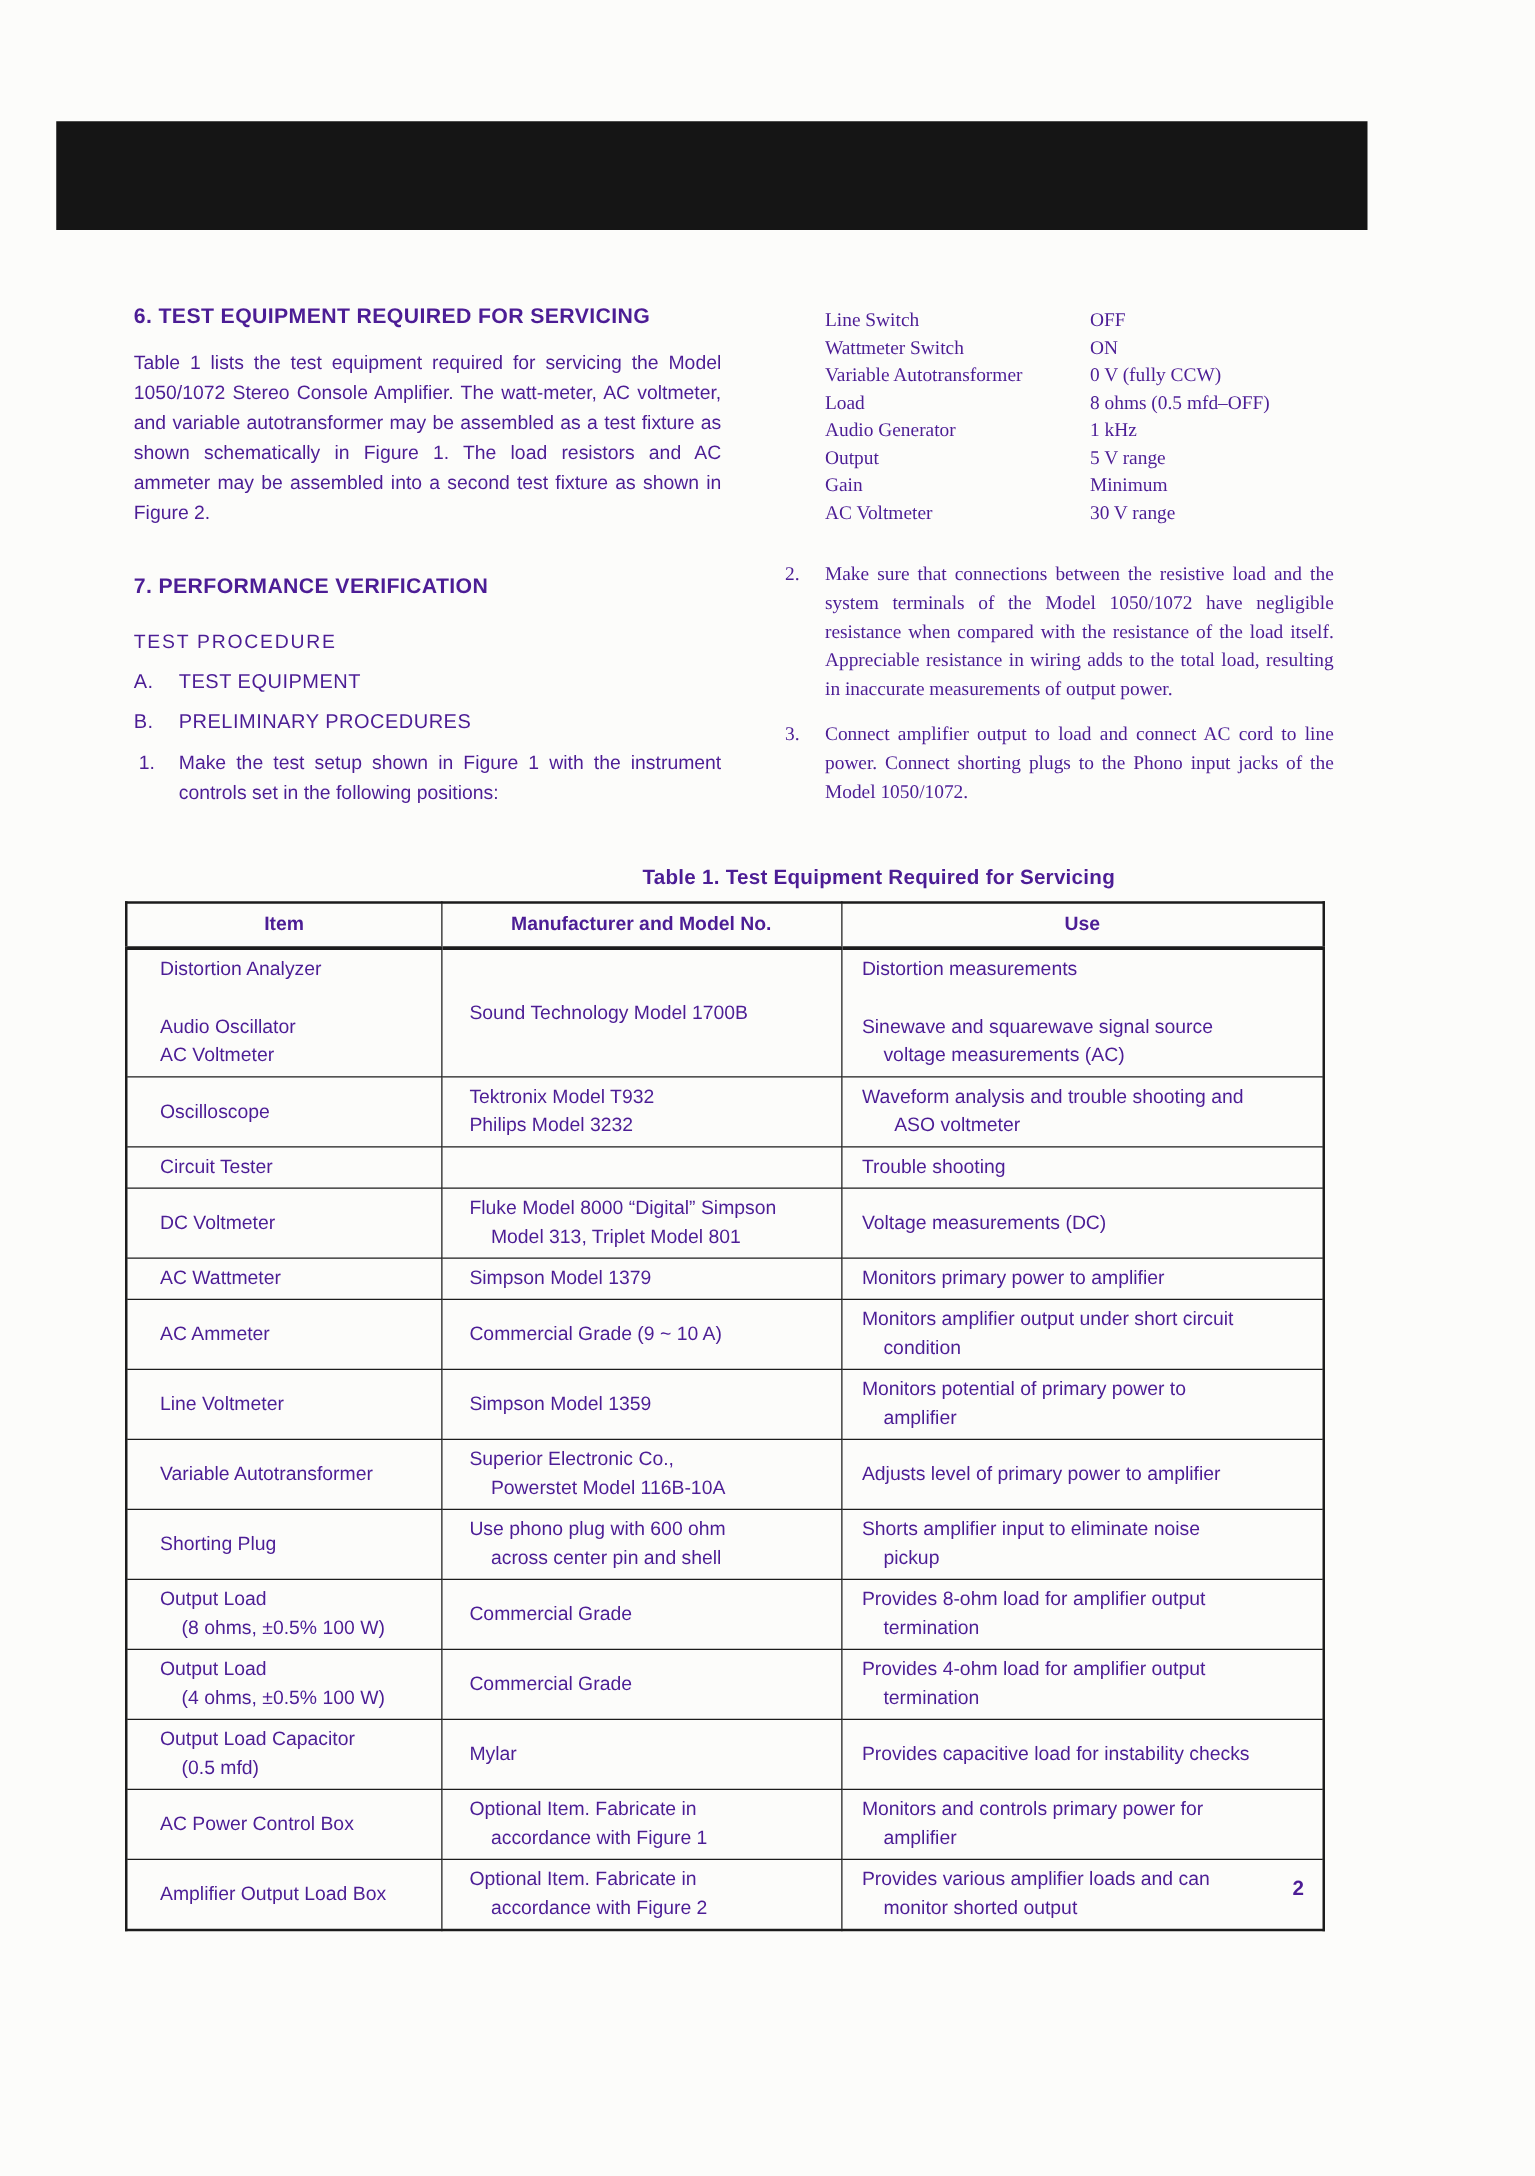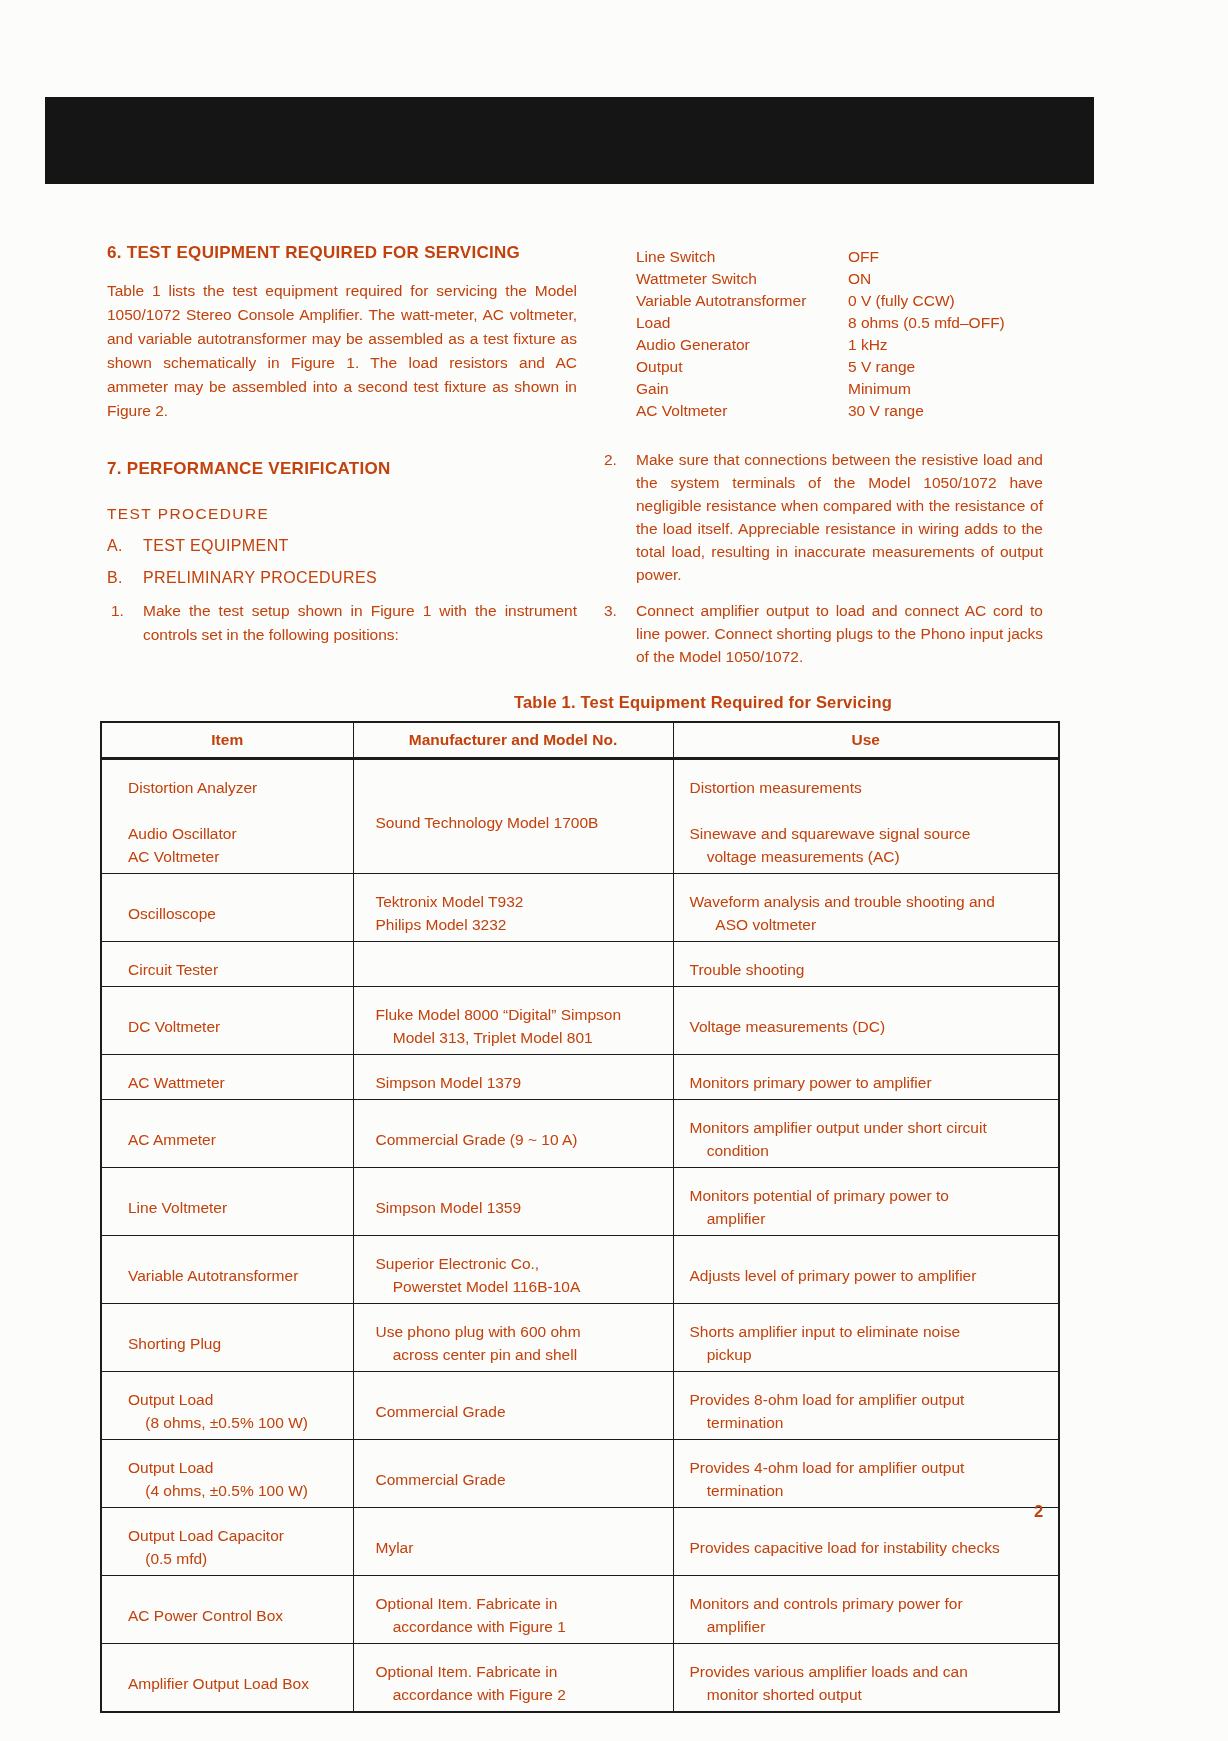--- a/index.html
+++ b/index.html
@@ -1,28 +1,28 @@
 <!DOCTYPE html>
 <html><head>
 <meta charset="utf-8">
 <style>
   * { margin:0; padding:0; box-sizing:border-box; }
   html,body { background:#d8d8d4; }
   .page {
     position:relative; width:1228px; height:1741px; margin:0 auto;
-    background:#fcfcfa; color:#c2410c;
+    background:#fcfcfa; color:#4c1d95;
     font-family:"Liberation Sans", sans-serif;
     overflow:hidden;
   }
   .black-bar {
     position:absolute; left:45px; top:97px; width:1049px; height:87px;
     background:#151515;
   }
   .col-left  { position:absolute; left:107px; top:243px; width:470px; }
-  .col-right { position:absolute; left:600px; top:246px; width:443px; }
+  .col-right { position:absolute; left:624px; top:246px; width:443px;font-family:Liberation Serif, serif; }
 
   .sec-heading { font-size:17px; font-weight:700; letter-spacing:0.3px; }
   .h7 { margin-top:36px; }
   .body-text { font-size:15.5px; line-height:24px; margin-top:16px; text-align:justify; }
   .sub-heading { margin-top:26px; font-size:15.5px; letter-spacing:1.4px; }
 
   .lettered { display:flex; margin-top:14px; font-size:16px; letter-spacing:0.4px; }
   .letter { width:36px; flex:none; }
   .indent-body { margin-left:36px; margin-top:6px; font-size:15.5px; line-height:23px; }
 
@@ -34,21 +34,21 @@
   .setting-row { display:grid; grid-template-columns:212px 1fr; }
   .step2 { margin-top:26px; }
   .step3 { margin-top:13px; }
   .col-right .num-text { line-height:23px; }
 
   .table-wrap { position:absolute; left:100px; top:693px; width:792px; }
   .table-caption { font-weight:700; font-size:16.5px; text-align:right; margin-bottom:9px; letter-spacing:0.2px; }
   table { width:100%; border-collapse:collapse; border:2.5px solid #1c1c1c; table-layout:fixed; }
   th, td { border:1.6px solid #1c1c1c; }
   th { font-size:15.5px; font-weight:700; padding:8px 6px; text-align:center; border-bottom:3px solid #1c1c1c; }
-  td { font-size:15.5px; line-height:23px; padding:16px 10px 5px 10px; vertical-align:middle; white-space:pre-wrap; }
+  td { font-size:15.5px; line-height:23px; padding:4px 10px 5px 10px; vertical-align:middle; white-space:pre-wrap; }
   td.c-item { padding-left:26px; }
   td.c-mfr  { padding-left:22px; }
   td.c-use  { padding-left:16px; }
 
   .page-number { position:absolute; left:1034px; top:1502px; font-weight:700; font-size:16.5px; }
 </style>
 </head>
 <body>
 
 <div class="page">

